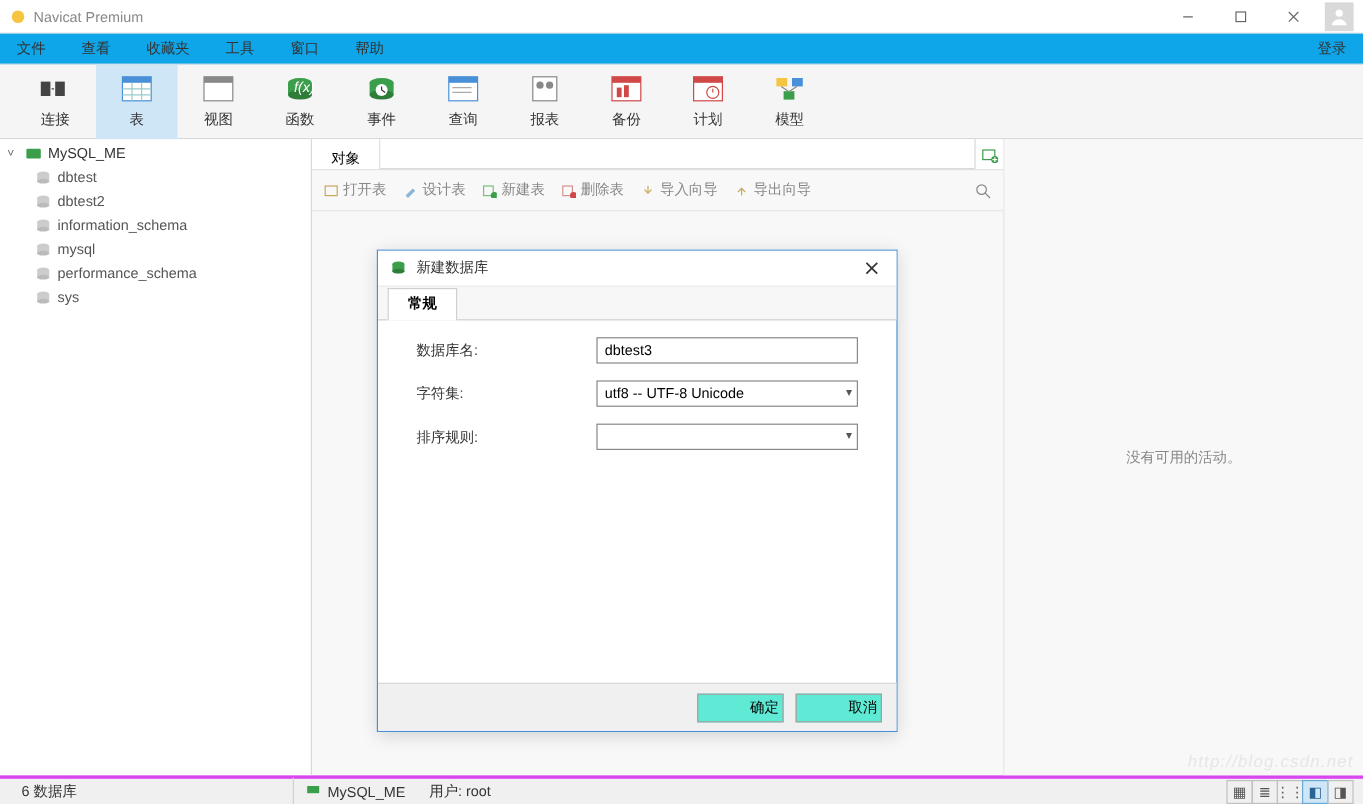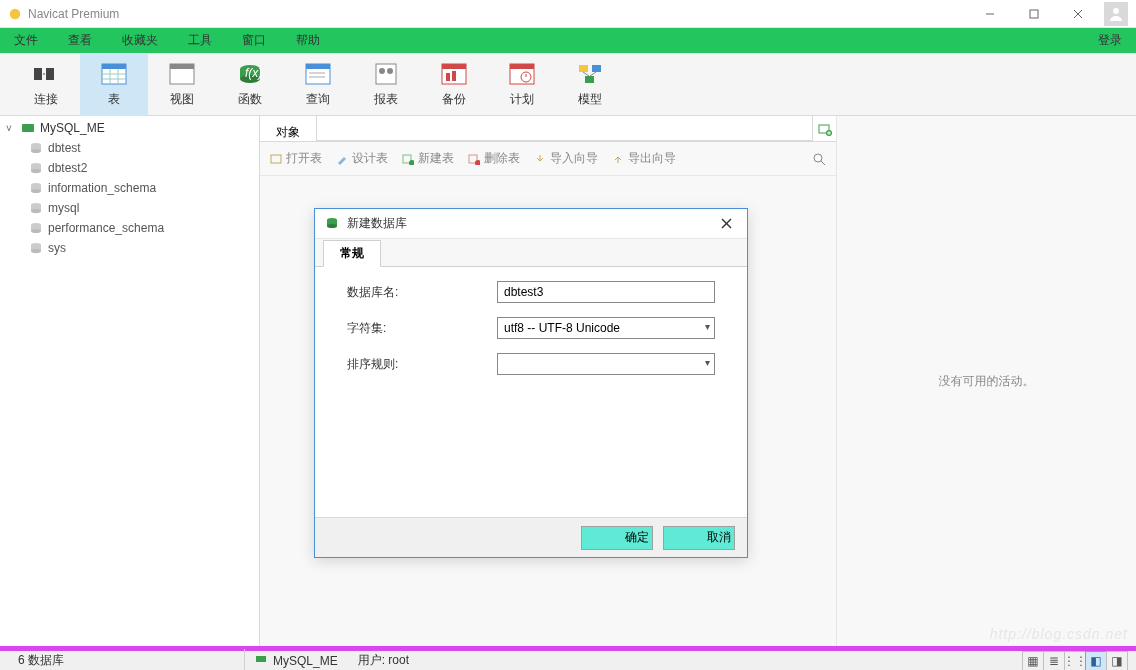--- a/index.html
+++ b/index.html
@@ -5,21 +5,21 @@
 * { margin: 0; padding: 0; box-sizing: border-box; font-family: "Microsoft YaHei", "Segoe UI", Tahoma, sans-serif; font-size: 12px; }
 body { width: 1136px; height: 670px; background: #f0f0f0; overflow: hidden; position: relative; }
 
 .titlebar { height: 28px; background: #fff; display: flex; align-items: center; padding: 0 8px; border-bottom: 1px solid #e6e6e6; }
 .titlebar .app-icon { width: 14px; height: 14px; margin-right: 6px; }
 .titlebar .title { color: #888; flex: 1; }
 .winbtns { display: flex; align-items: center; gap: 0; }
 .winbtns .btn { width: 44px; height: 28px; display: flex; align-items: center; justify-content: center; color: #888; }
 .avatar-box { width: 24px; height: 24px; background: #d9d9d9; margin-left: 4px; display:flex; align-items:center; justify-content:center; }
 
-.menubar { height: 26px; background: #22c55e; display: flex; align-items: center; padding: 0 8px; gap: 18px; color: #333; border-bottom: 1px solid #e6e6e6; }
+.menubar { height: 26px; background: #0ea5e9; display: flex; align-items: center; padding: 0 8px; gap: 18px; color: #333; border-bottom: 1px solid #e6e6e6; }
 .menubar .spacer { flex: 1; }
 .menubar span { padding: 2px 6px; }
 
 .toolbar { height: 62px; background: #f5f5f5; display: flex; align-items: center; padding: 0 12px; gap: 0; border-bottom: 1px solid #d9d9d9; }
 .toolbtn { width: 68px; height: 62px; display: flex; flex-direction: column; align-items: center; justify-content: center; gap: 4px; color: #333; }
 .toolbtn.active { background: #cfe6f7; }
 .toolbtn .ico { width: 30px; height: 26px; display:flex; align-items:center; justify-content:center; }
 
 .main { display: flex; height: 530px; }
 .sidebar { width: 260px; background: #fff; border-right: 1px solid #d9d9d9; overflow: auto; padding-top: 2px; }
@@ -35,30 +35,30 @@
 .tabrow .tab { padding: 0 16px; display: flex; align-items: flex-end; border-right: 1px solid #d9d9d9; background: #fff; }
 .tabrow .filterinput { flex:1; background:#fff; border:none; border-bottom:1px solid #d9d9d9; padding: 0 6px; color:#333; }
 .tabrow .newico { width:24px; display:flex; align-items:center; justify-content:center; background:#fff; border-left:1px solid #d9d9d9; }
 
 .objtoolbar { height: 34px; display: flex; align-items: center; gap: 14px; padding: 0 10px; color: #888; background:#f8f8f8; border-bottom:1px solid #e7e7e7; }
 .objtoolbar .spacer { flex:1; }
 .objtoolbar span { display: inline-flex; align-items:center; gap:4px; }
 
 .rightpanel { width: 300px; background: #f8f8f8; border-left: 1px solid #e6e6e6; display: flex; align-items: center; justify-content: center; color: #888; text-align: right; }
 
-.statusbar { height: 24px; background: #f0f0f0; border-top: 5px solid #d946ef; display: flex; align-items: center; padding: 0 8px; color: #333; }
+.statusbar { height: 24px; background: #f0f0f0; border-top: 3px solid #d946ef; display: flex; align-items: center; padding: 0 8px; color: #333; }
 .statusbar .seg { padding: 0 10px; display:flex; align-items:center; gap:6px; }
 .statusbar .sep { width: 1px; height: 24px; background: #d0d0d0; }
 .statusbar .spacer { flex:1; }
 .viewbtns { display:flex; align-items:center; }
 .viewbtns .vb { width:22px; height:20px; border:1px solid #c0c0c0; margin-left:-1px; display:flex; align-items:center; justify-content:center; color:#555; }
 .viewbtns .vb.active { background:#cfe6f7; border-color:#6aa8d8; color:#2a6496; }
 
 
-.modal { position: absolute; left: 314px; top: 208px; width: 434px; height: 350px; background: #fff; border: 1px solid #4a90d9; box-shadow: 0 3px 14px rgba(0,0,0,.15); display:flex; flex-direction:column; }
+.modal { position: absolute; left: 314px; top: 208px; width: 434px; height: 402px; background: #fff; border: 1px solid #4a90d9; box-shadow: 0 3px 14px rgba(0,0,0,.15); display:flex; flex-direction:column; }
 .modal .mtitle { height: 30px; display:flex; align-items:center; padding:0 10px; background: #fff; border-bottom:1px solid #e6e6e6; }
 .modal .mtitle .dbico { width:16px; height:16px; margin-right:6px; }
 .modal .mtitle .txt { flex:1; color:#333; }
 .modal .mtitle .close { width:22px; height:22px; display:flex; align-items:center; justify-content:center; color:#333; }
 .modal .mtabs { height: 28px; display:flex; align-items:flex-end; border-bottom:1px solid #d0d0d0; padding-left:8px; background:#f7f7f7; }
 .modal .mtabs .mtab { padding:4px 16px; border:1px solid #d0d0d0; border-bottom:1px solid #fff; background:#fff; margin-bottom:-1px;font-weight:bold; }
 .modal .mbody { flex:1; padding: 14px 32px; display:flex; flex-direction:column; gap:14px; }
 .frow { display:flex; align-items:center; }
 .frow label { width:150px; color:#333; }
 .frow .ctl { flex:1; height:22px; border:1px solid #888; padding:0 6px; display:flex; align-items:center; background:#fff; }
@@ -156,20 +156,33 @@
           <rect x="3" y="6" width="20" height="10" fill="#3b9e4a"></rect>
           <ellipse cx="13" cy="16" rx="10" ry="4" fill="#2e7d38"></ellipse>
           <text x="8" y="14" font-size="8" font-style="italic" fill="#fff">f(x)</text>
         </svg>
       </div>
       <span>函数</span>
     </div>
   <div class="toolbtn">
       <div class="ico">
         <svg width="26" height="22">
+          <ellipse cx="13" cy="6" rx="10" ry="4" fill="#3b9e4a"></ellipse>
+          <rect x="3" y="6" width="20" height="10" fill="#3b9e4a"></rect>
+          <ellipse cx="13" cy="16" rx="10" ry="4" fill="#2e7d38"></ellipse>
+          <circle cx="13" cy="12" r="5" fill="#fff"></circle>
+          <line x1="13" y1="9" x2="13" y2="12" stroke="#333"></line>
+          <line x1="13" y1="12" x2="16" y2="14" stroke="#333"></line>
+        </svg>
+      </div>
+      <span>事件</span>
+    </div>
+  <div class="toolbtn">
+      <div class="ico">
+        <svg width="26" height="22">
           <rect x="1" y="1" width="24" height="20" fill="#fff" stroke="#4a90d9"></rect>
           <rect x="1" y="1" width="24" height="5" fill="#4a90d9"></rect>
           <line x1="4" y1="10" x2="20" y2="10" stroke="#aaa"></line>
           <line x1="4" y1="14" x2="20" y2="14" stroke="#aaa"></line>
         </svg>
       </div>
       <span>查询</span>
     </div>
   <div class="toolbtn">
       <div class="ico">

